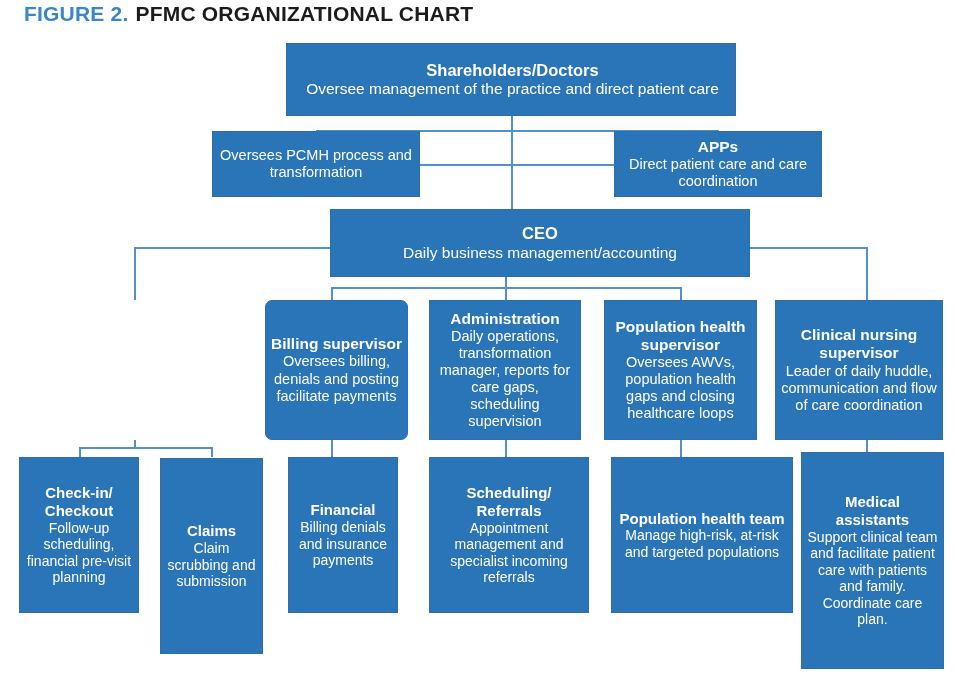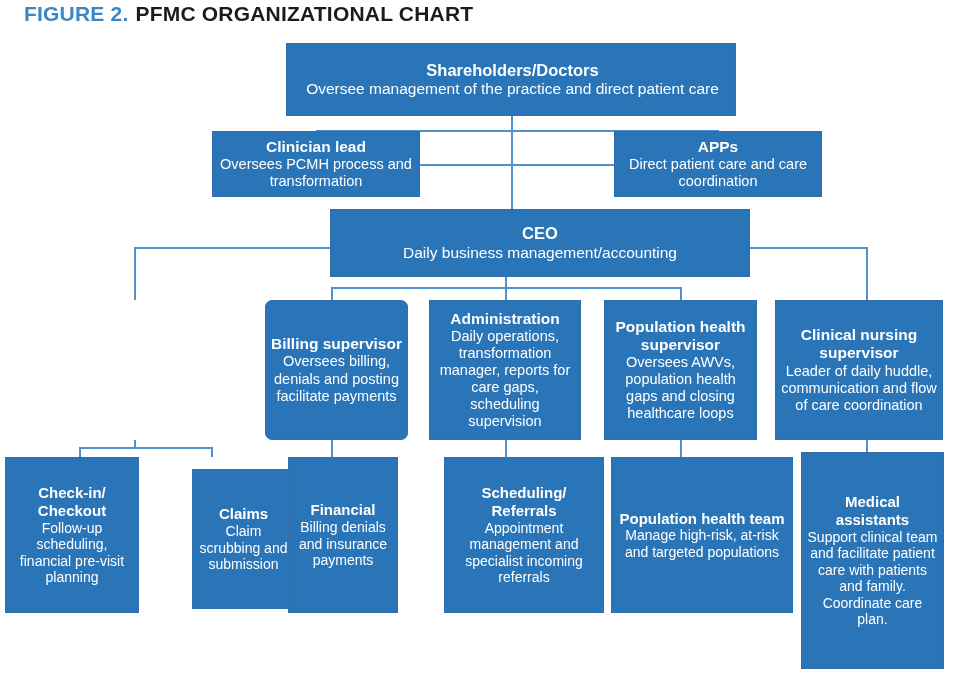--- a/index.html
+++ b/index.html
@@ -133,21 +133,20 @@
   <div class="line v" style="left:680px; top:440px; height:17px;"></div>
 
   <div class="line v" style="left:866px; top:440px; height:12px;"></div>
 
   <div class="node s-lg" style="left:286px; top:43px; width:450px; height:73px;padding-left:8px;">
     <span class="ttl">Shareholders/Doctors</span>
     <span class="dsc">Oversee management of the practice and direct patient care</span>
   </div>
 
   <div class="node s-md" style="left:212px; top:131px; width:208px; height:66px;">
-    <span class="ttl">Clinician lead</span>
     <span class="dsc">Oversees PCMH process and transformation</span>
   </div>
 
   <div class="node s-md" style="left:614px; top:131px; width:208px; height:66px;">
     <span class="ttl">APPs</span>
     <span class="dsc">Direct patient care and care coordination</span>
   </div>
 
   <div class="node s-lg" style="left:330px; top:209px; width:420px; height:68px;">
     <span class="ttl">CEO</span>
@@ -168,36 +167,36 @@
   <div class="node s-md" style="left:604px; top:300px; width:153px; height:140px;">
     <span class="ttl">Population health supervisor</span>
     <span class="dsc">Oversees AWVs, population health gaps and closing healthcare loops</span>
   </div>
 
   <div class="node s-md" style="left:775px; top:300px; width:168px; height:140px;">
     <span class="ttl">Clinical nursing supervisor</span>
     <span class="dsc">Leader of daily huddle, communication and flow of care coordination</span>
   </div>
 
-  <div class="node s-sm" style="left:5px; top:457px; width:134px; height:156px;">
+  <div class="node s-sm" style="left:19px; top:457px; width:120px; height:156px;">
     <span class="ttl">Check-in/ Checkout</span>
     <span class="dsc">Follow-up scheduling, financial pre-visit planning</span>
   </div>
 
-  <div class="node s-sm" style="left:160px; top:469px; width:103px; height:140px;margin-left:32px;">
+  <div class="node s-sm" style="left:160px; top:458px; width:103px; height:196px;">
     <span class="ttl">Claims</span>
     <span class="dsc">Claim scrubbing and submission</span>
   </div>
 
   <div class="node s-sm" style="left:288px; top:457px; width:110px; height:156px;">
     <span class="ttl">Financial</span>
     <span class="dsc">Billing denials and insurance payments</span>
   </div>
 
-  <div class="node s-sm" style="left:444px; top:457px; width:160px; height:156px;">
+  <div class="node s-sm" style="left:429px; top:457px; width:160px; height:156px;">
     <span class="ttl">Scheduling/ Referrals</span>
     <span class="dsc">Appointment management and specialist incoming referrals</span>
   </div>
 
   <div class="node s-sm" style="left:611px; top:457px; width:182px; height:156px;">
     <span class="ttl">Population health team</span>
     <span class="dsc">Manage high-risk, at-risk and targeted populations</span>
   </div>
 
   <div class="node s-sm" style="left:801px; top:452px; width:143px; height:217px;">

